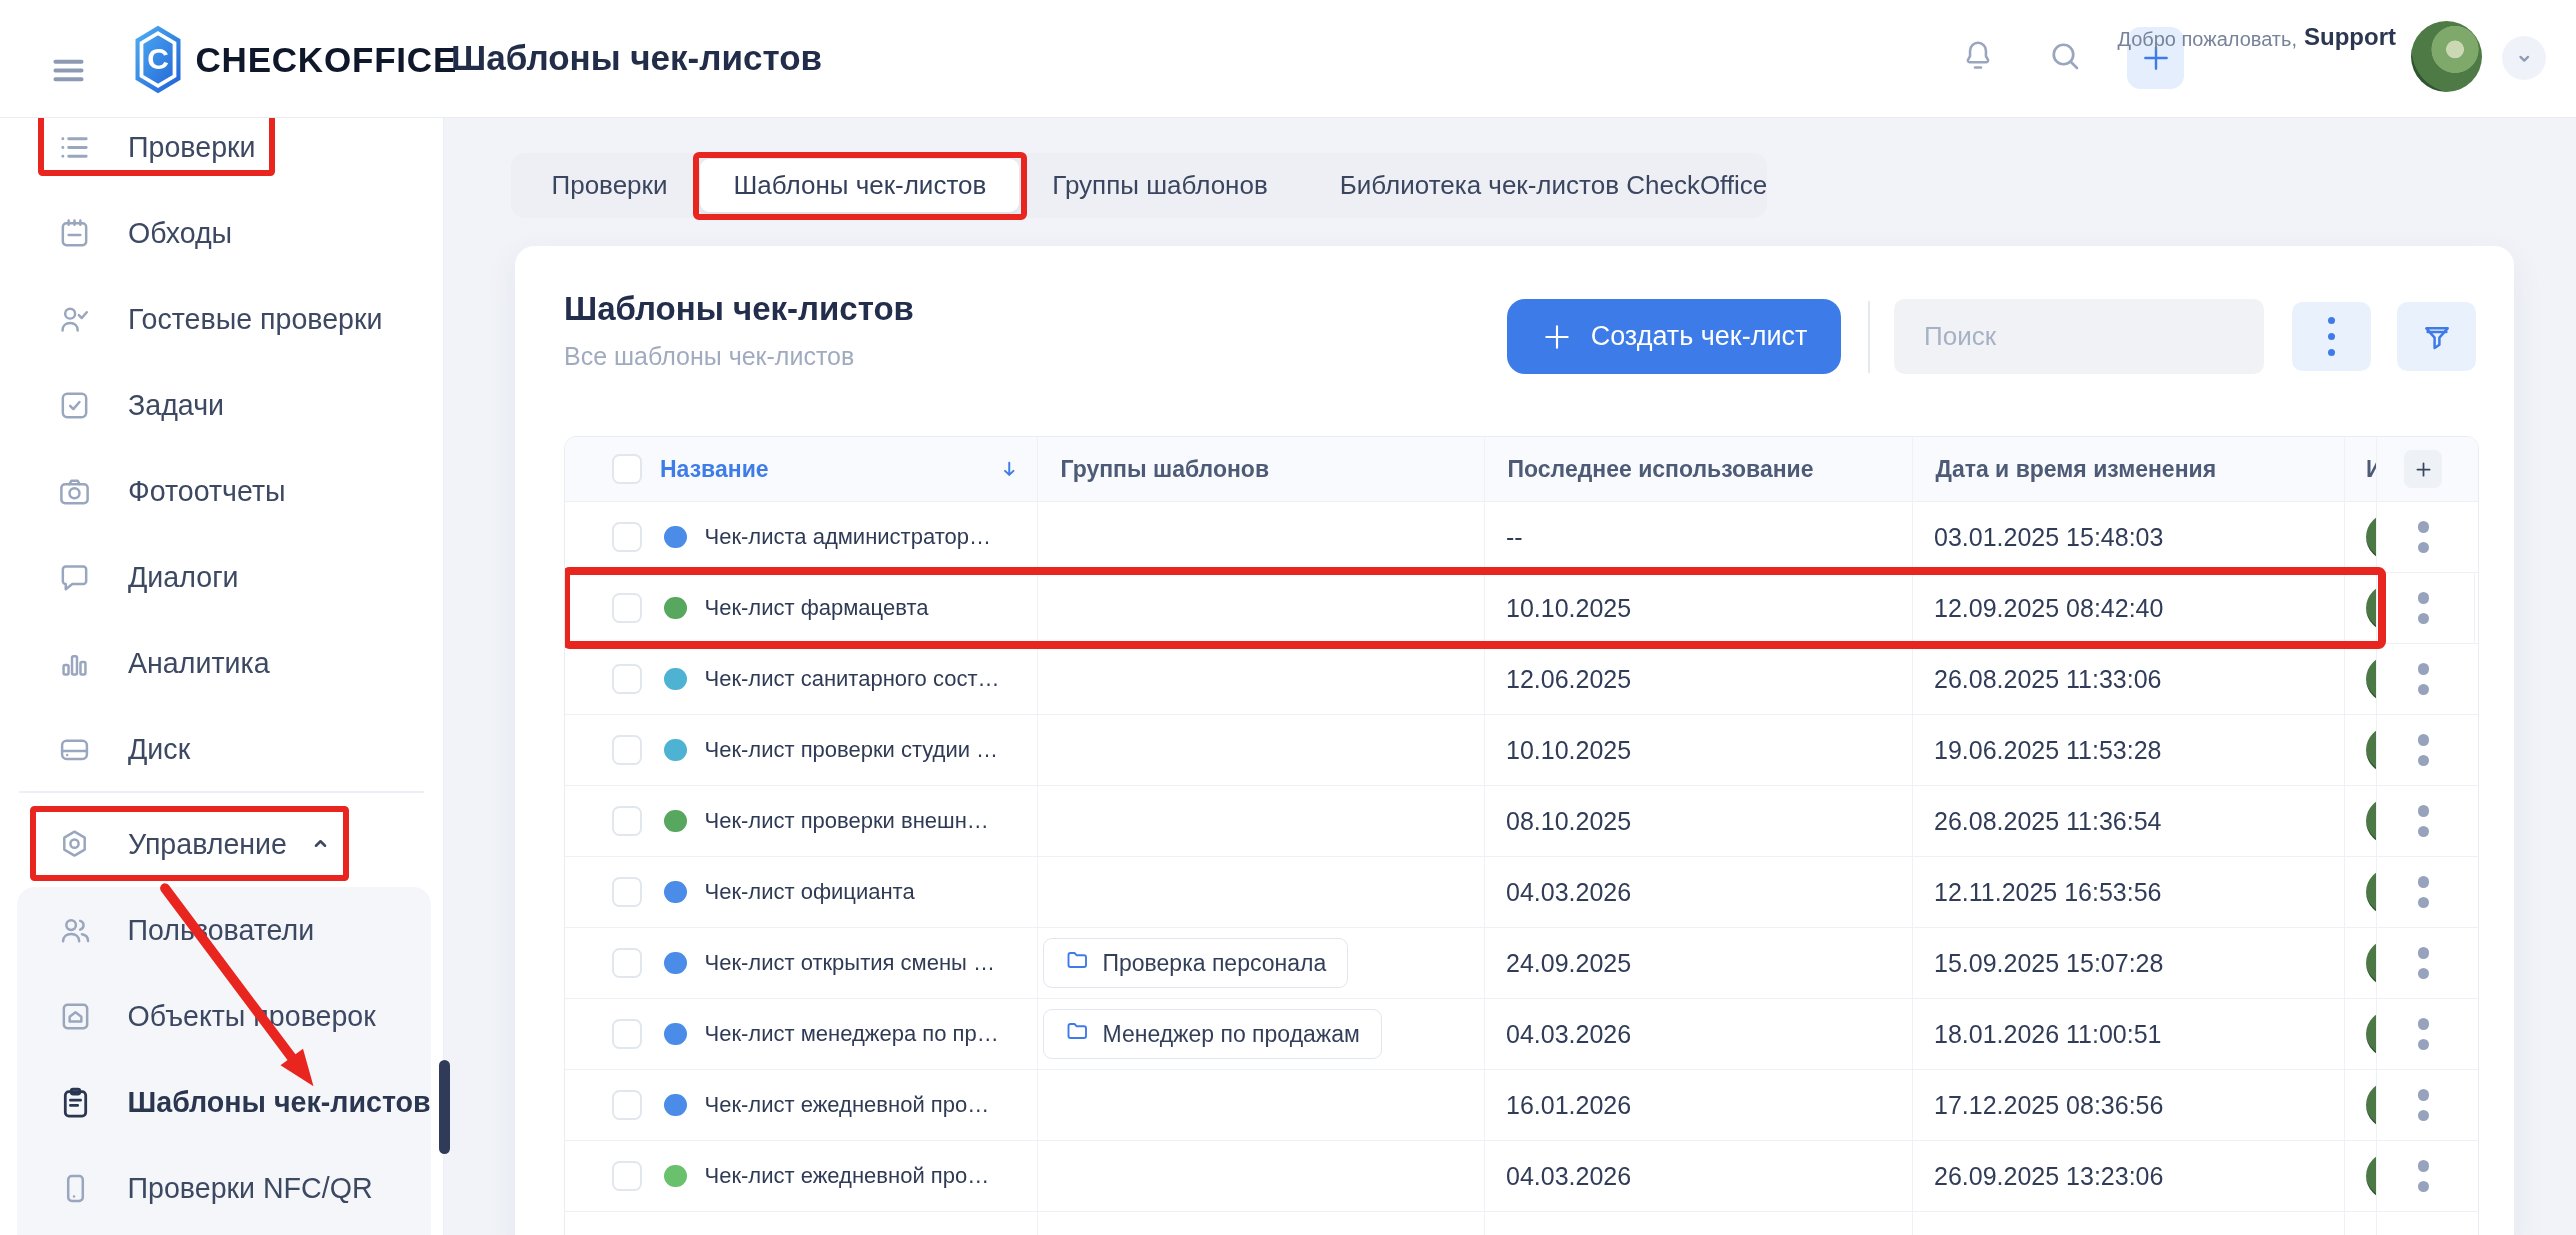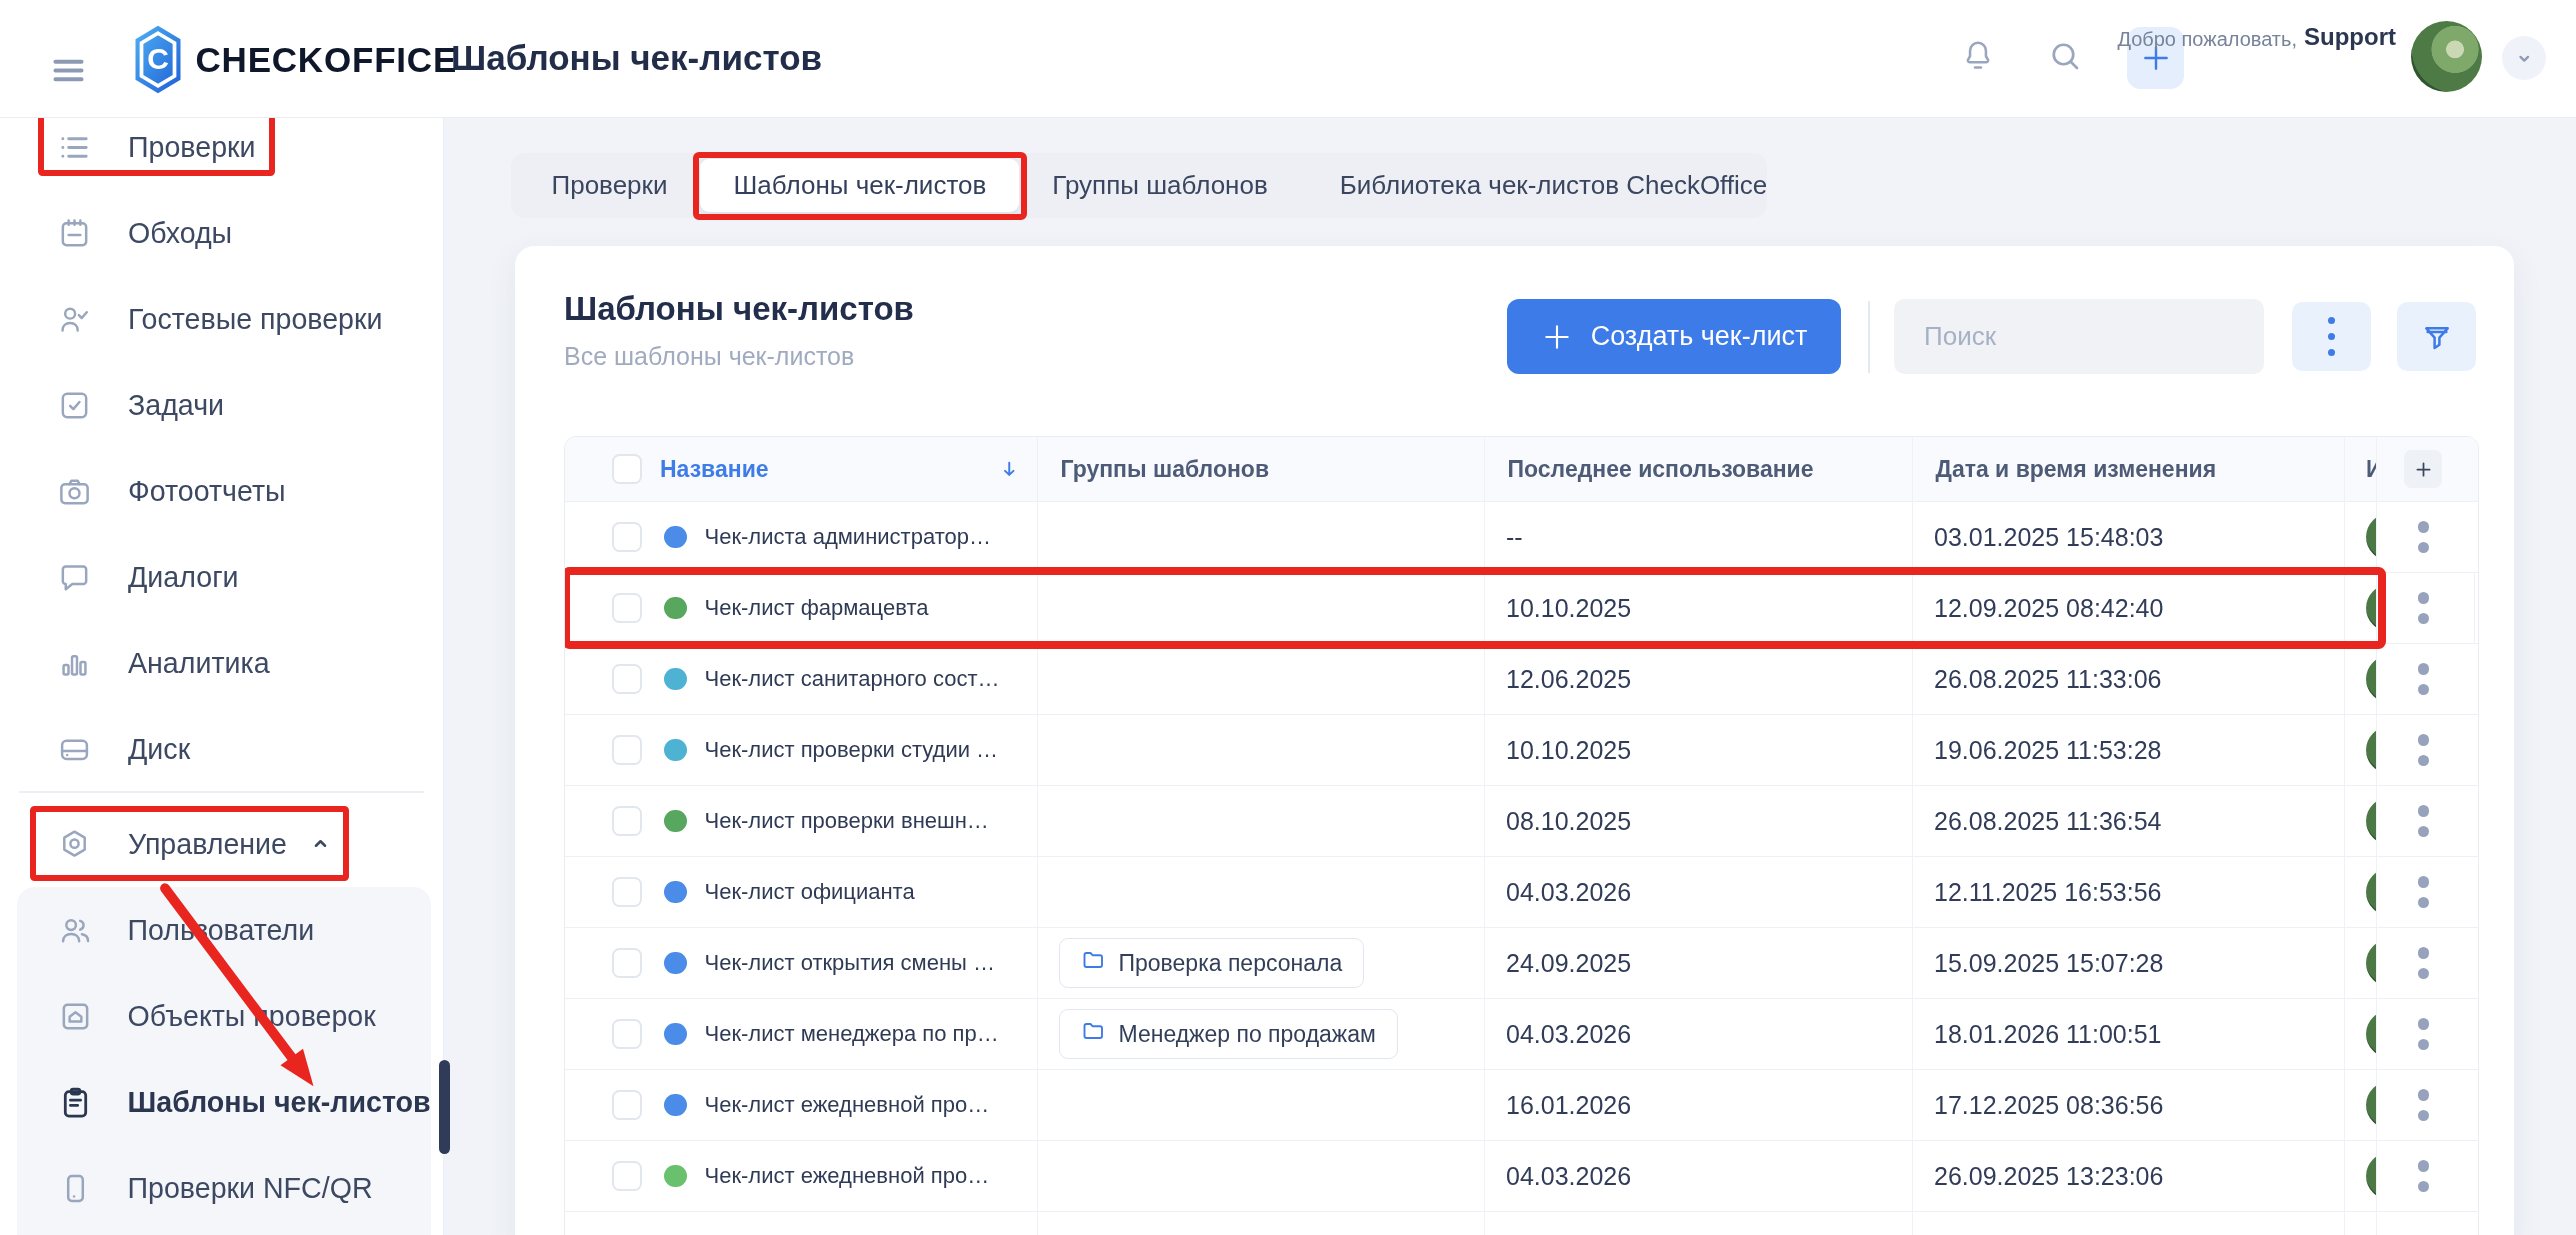--- a/index.html
+++ b/index.html
@@ -55,21 +55,21 @@
             border-radius:13.5px; display:flex; align-items:center; padding:0 7.5px; }
   .tab { position:relative; height:53px; display:flex; align-items:center; padding:0 33px;
          font-size:26px; color:#3A465F; border-radius:9px; cursor:pointer; white-space:nowrap; }
   .tab.active { background:#fff; color:#333F5B; box-shadow:0 1.5px 6px rgba(50,70,120,.10); }
   .tab-divider { width:1.5px; height:39px; background:#DCE0E9; margin:0 3px; }
 
   .card { position:absolute; left:71px; top:128px; width:1999px; height:1014px; background:#fff;
           border-radius:19.5px; box-shadow:0 10.5px 33px rgba(45,66,120,.07); overflow:hidden; }
   .panel-title { position:absolute; left:49px; top:44px; font-size:33px; font-weight:700; color:#232E4D; }
   .panel-sub { position:absolute; left:49px; top:96px; font-size:25px; color:#A0ABBF; }
-  .create { position:absolute; left:992px; top:53px; width:334px; height:75px; border:none; border-radius:12px;
+  .create { position:absolute; left:992px; top:53px; width:334px; height:75px; border:none; border-radius:18px;
             background:#3D7CE8; color:#fff; font-size:27px; font-family:inherit; display:flex; align-items:center;
             justify-content:center; gap:18px; cursor:pointer; }
   .create svg { width:32px; height:32px; }
   .vdiv { position:absolute; left:1353px; top:55px; width:2.3px; height:72px; background:#E4E8EF; }
   .searchbox { position:absolute; left:1379px; top:53px; width:370px; height:75px; border:none; border-radius:10.5px;
                background:#F0F2F6; font-size:26px; font-family:inherit; color:#313C58; padding:0 30px; outline:none; }
   .searchbox::placeholder { color:#A7B1C4; }
   .sq { position:absolute; top:56px; width:79px; height:69px; border:none; border-radius:10.5px;
         background:#E9F1FC; color:#3E7BE8; cursor:pointer; display:flex; align-items:center; justify-content:center; }
   .sq.kebab { left:1777px; }
@@ -91,21 +91,21 @@
   .hlabel { font-size:23px; font-weight:700; color:#4E5B76; }
   .hname { color:#3E7CE8; margin-left:18px; }
   .sorticon { position:absolute; right:16.5px; width:22.5px; height:22.5px; color:#3E7CE8; }
   .hpad { padding-left:22.5px; }
   .addcol { width:38px; height:38px; margin-left:27px; border:none; border-radius:7.5px; background:#EEF1F5;
             color:#3A465E; cursor:pointer; display:flex; align-items:center; justify-content:center; }
   .addcol svg { width:21px; height:21px; }
   .dot { width:22.5px; height:22.5px; border-radius:50%; margin-left:22px; flex:none; }
   .nm { font-size:22px; color:#2F3A54; margin-left:18px; white-space:nowrap; }
   .dateval { font-size:25px; color:#313C58; padding-left:21px; white-space:nowrap; }
-  .chip { display:inline-flex; align-items:center; gap:13.5px; height:50px; margin-left:21px; padding:0 21px;
+  .chip { display:inline-flex; align-items:center; gap:13.5px; height:50px; margin-left:5px; padding:0 21px;
           border:1.5px solid #E2E6EE; border-radius:9px; cursor:pointer; white-space:nowrap; }
   .chip svg { width:24px; height:24px; color:#3E7BE8; flex:none; }
   .chip span { font-size:23px; color:#333E59; }
   .rowava { position:absolute; left:21px; top:50%; transform:translateY(-50%); width:47px; height:47px; border-radius:50%;
             background:radial-gradient(circle at 60% 38%, #C9D6B2 0 14%, #7FA86B 15% 40%, #4B7845 41% 72%, #2F5531 73% 100%); }
   .clipped-h { font-size:23px; font-weight:700; color:#4E5B76; margin-left:21px; white-space:nowrap; }
   .rkebab { display:flex; flex-direction:column; gap:9px; margin-left:41px; cursor:pointer; }
   .rkebab i { width:11.3px; height:11.3px; border-radius:50%; background:#97A3BC; }
 
   

